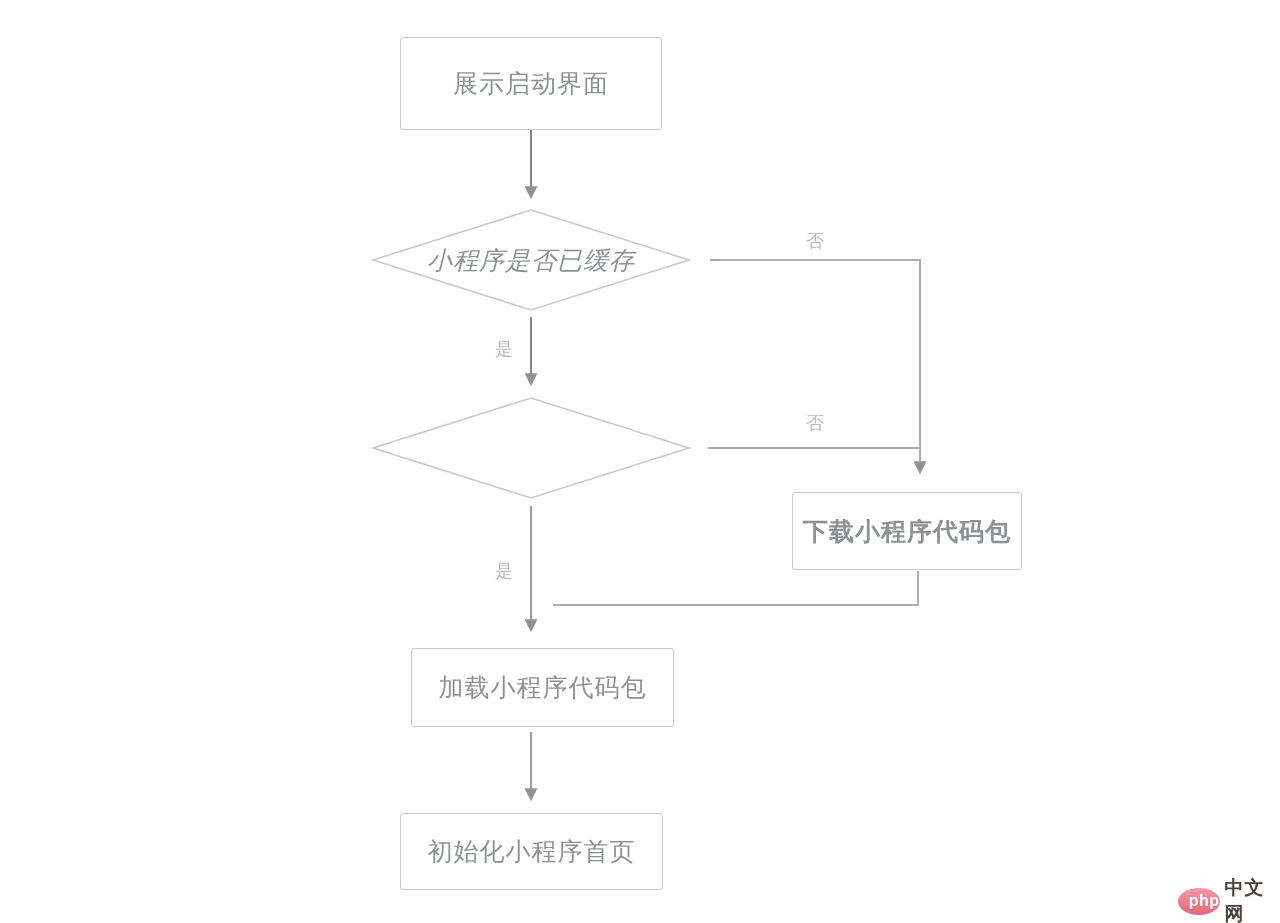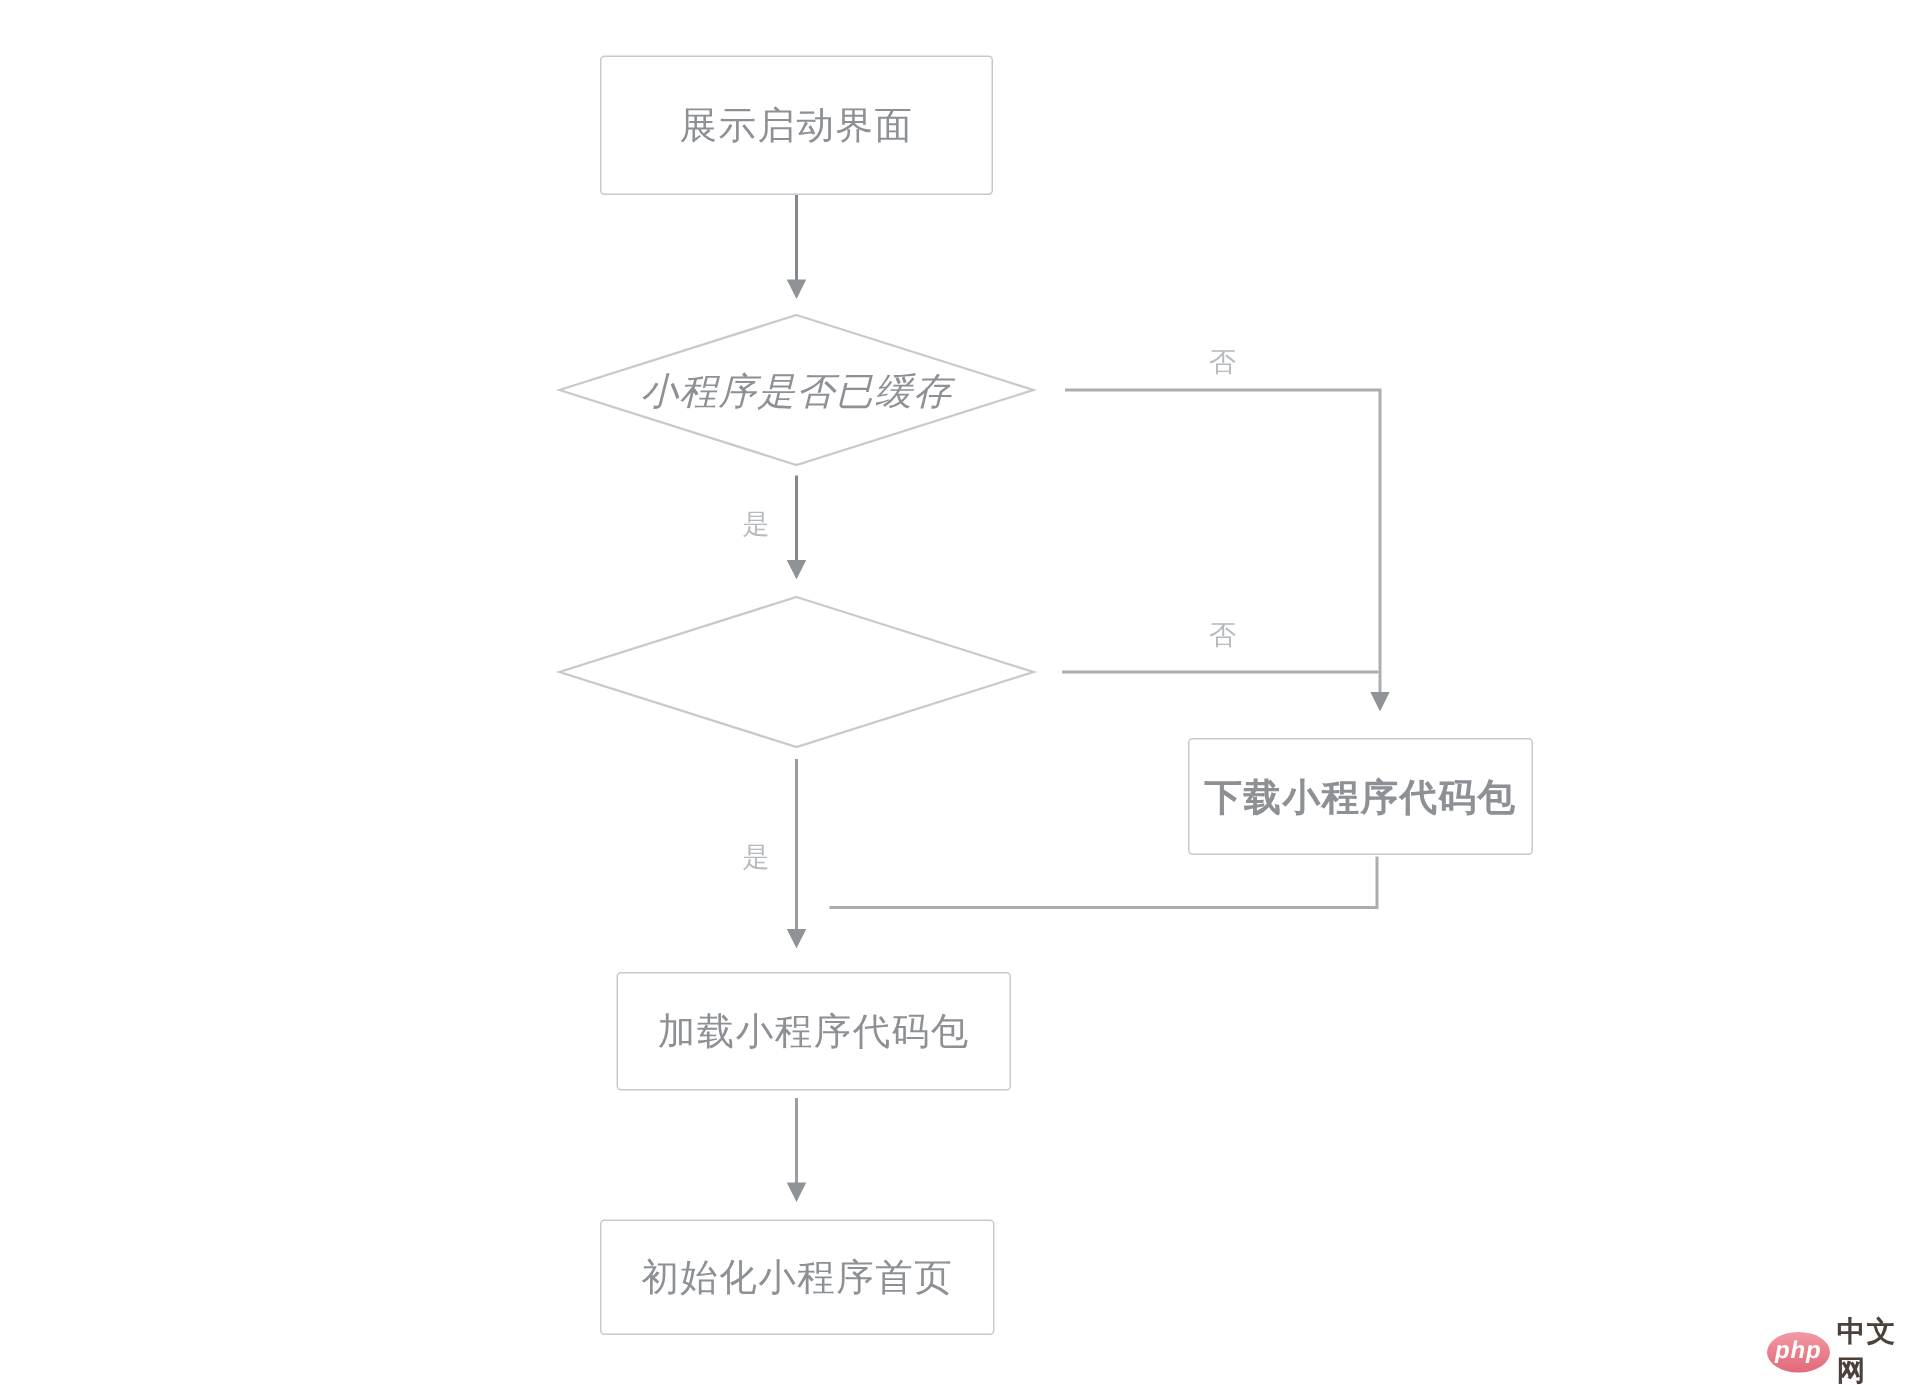--- a/index.html
+++ b/index.html
@@ -63,24 +63,23 @@
     gap: 5px;
   }
   .wm-badge {
     width: 45px;
     height: 27px;
     border-radius: 50%;
     background: linear-gradient(180deg, #f29aa6 0%, #ea7c8b 55%, #e16a7a 100%);
     color: #ffffff;
     font-size: 16px;
     font-weight: bold;
-    font-style: italic;
     display: flex;
     align-items: center;
-    justify-content: center;
+    justify-content: flex-end;
     letter-spacing: 0.5px;
   }
   .wm-site {
     color: #4c403b;
     font-size: 19px;
     font-weight: bold;
     letter-spacing: 1px;
   }
 </style>
 </head>

